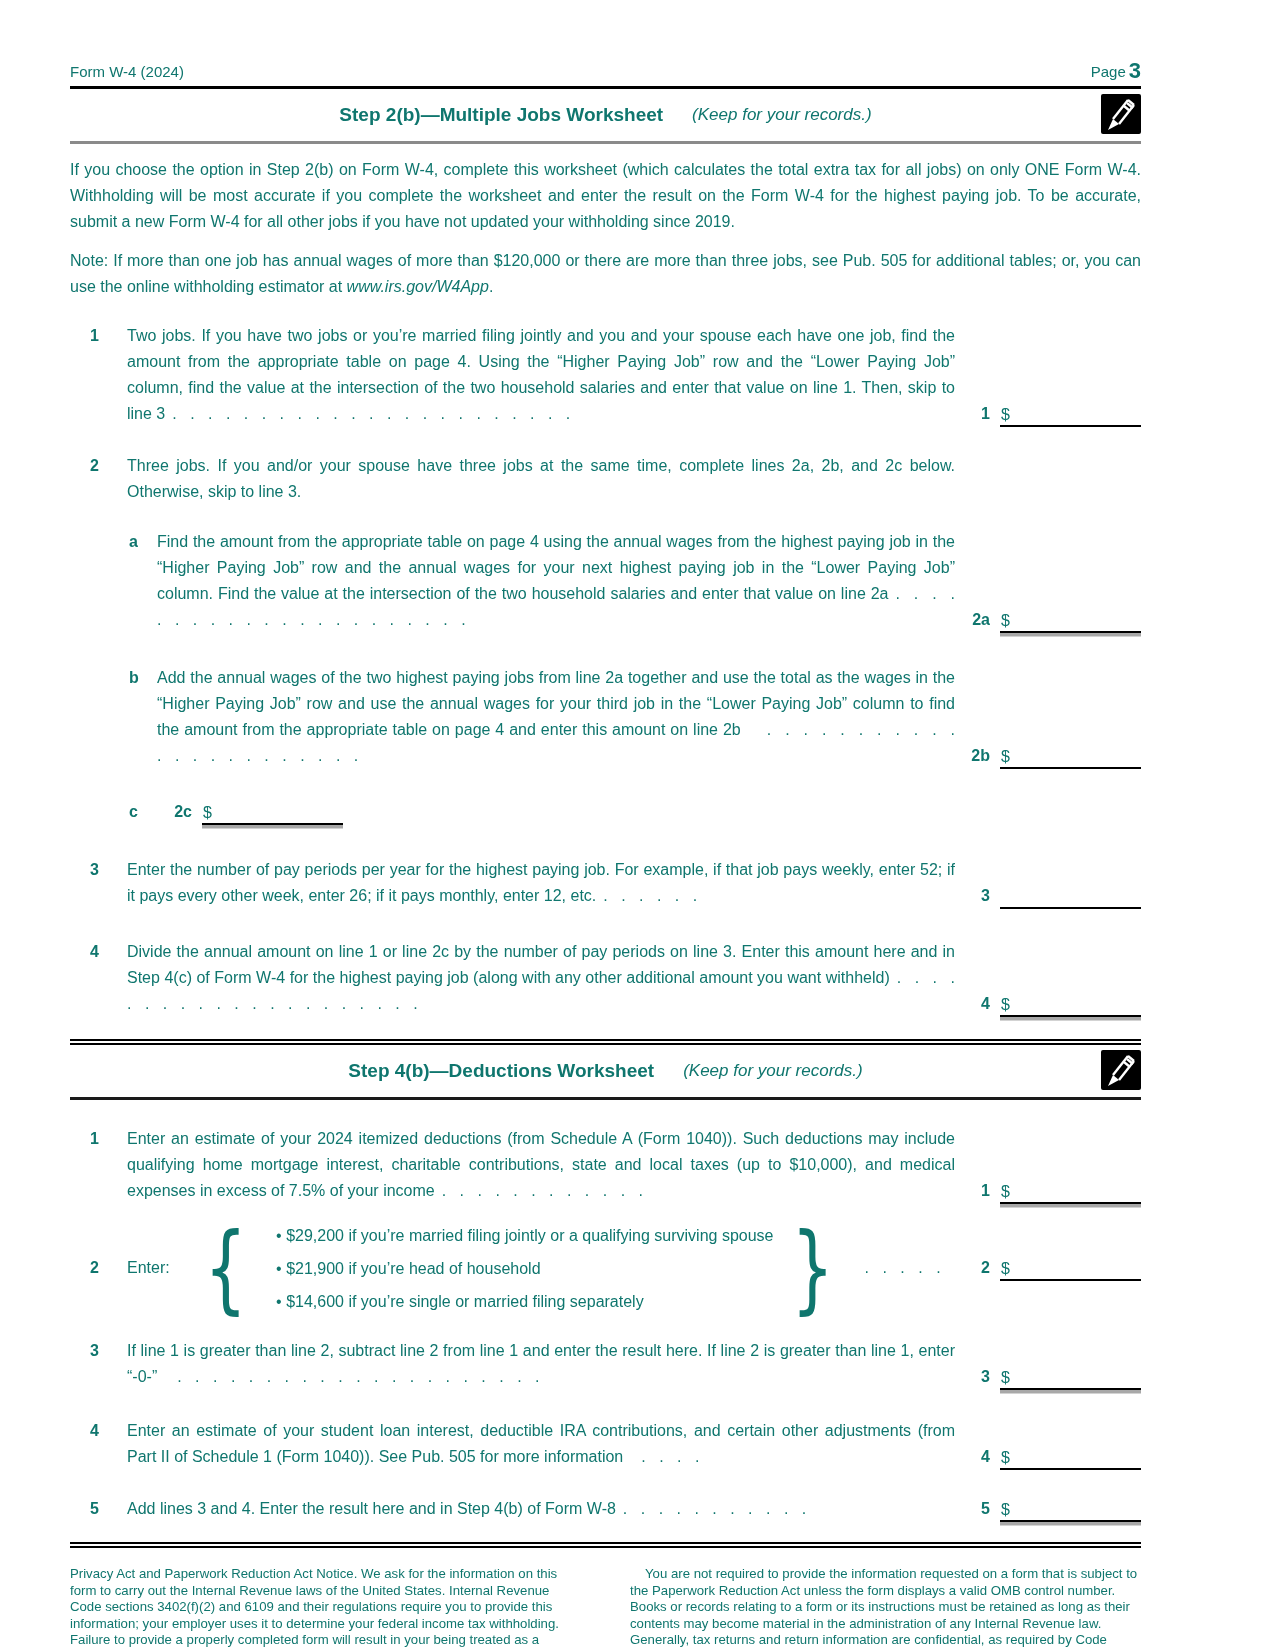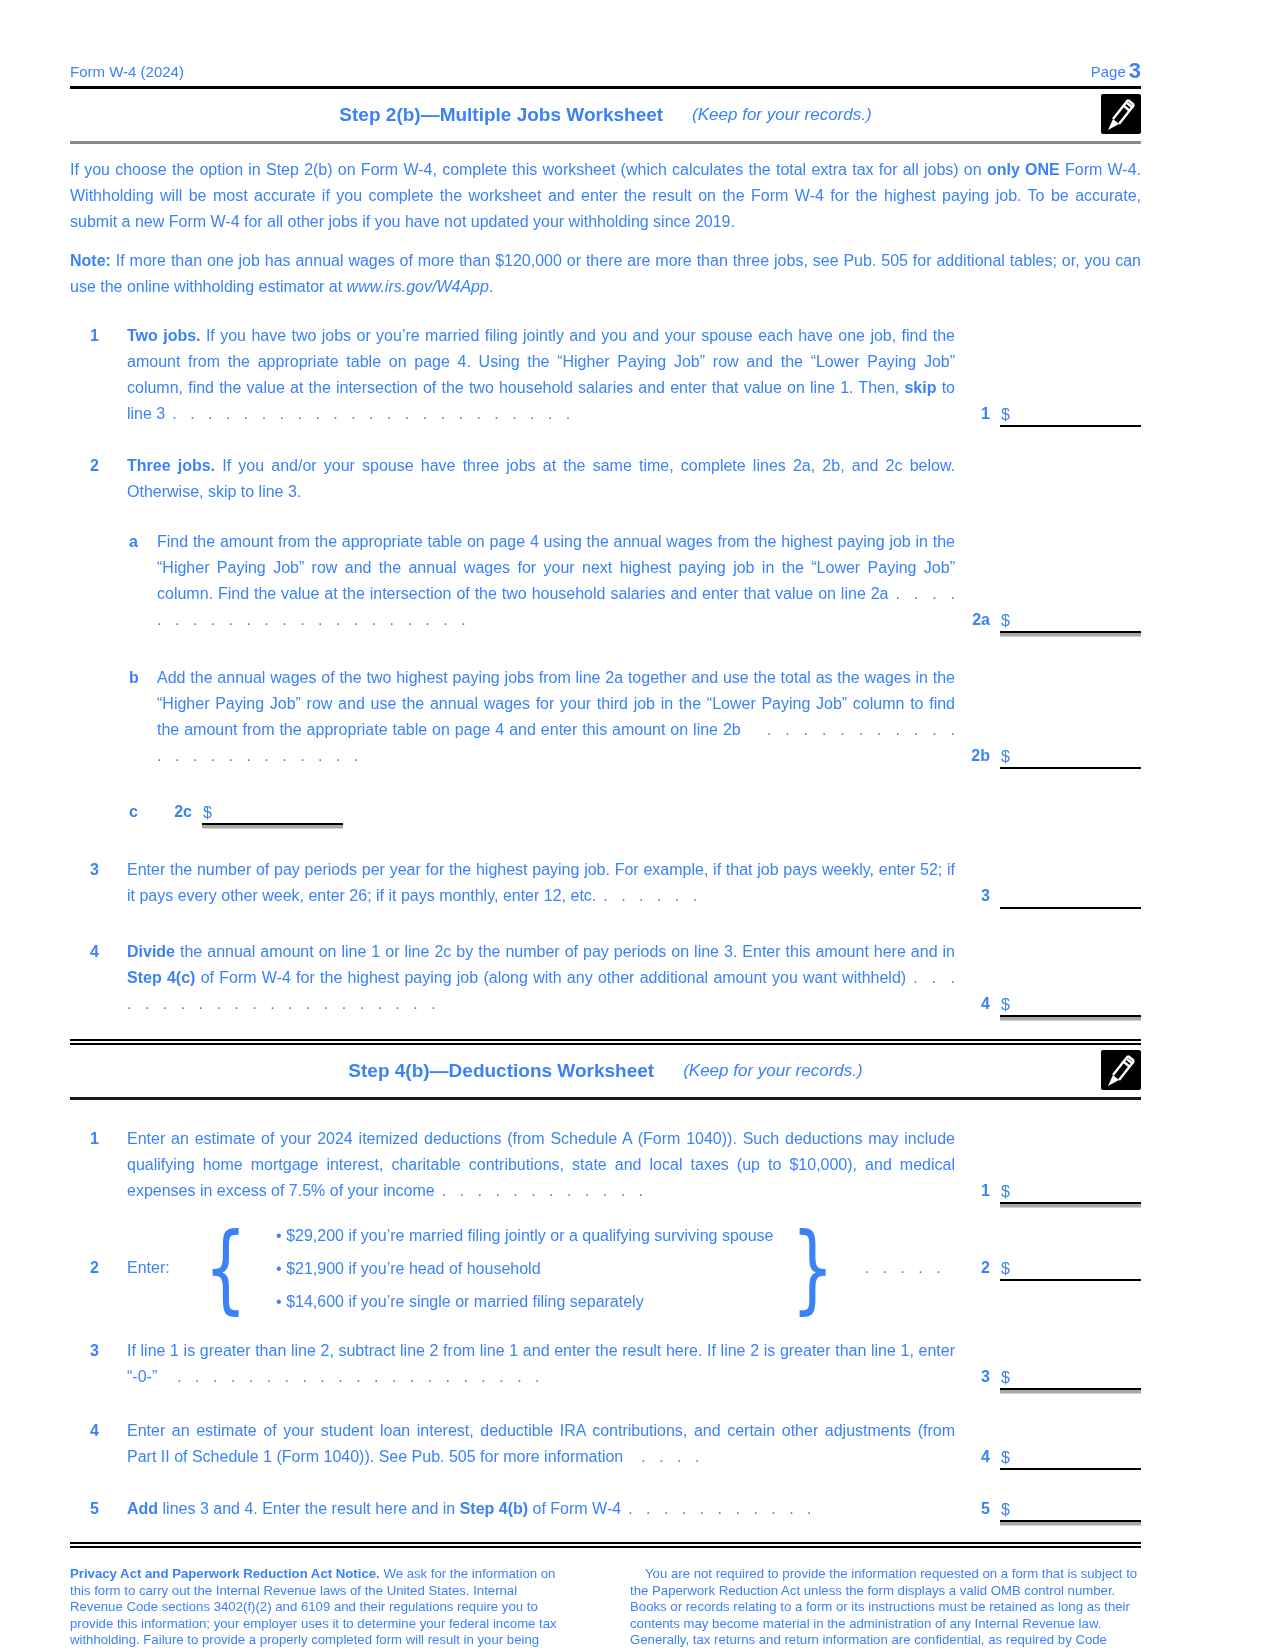--- a/index.html
+++ b/index.html
@@ -1,37 +1,37 @@
 <!DOCTYPE html>
 <html><head>
 <meta charset="utf-8">
 <style>
   html,body{margin:0;padding:0;background:#e8e8e8;}
   .page{width:1275px;height:1650px;background:#fff;position:relative;margin:0 auto;
-        font-family:"Liberation Sans",sans-serif;color:#3b82f6;overflow:hidden;}
+        font-family:"Liberation Sans",sans-serif;color:#0f766e;overflow:hidden;}
   .content{position:absolute;left:70px;top:0;width:1071px;}
 
   
   .pg-header{display:flex;justify-content:space-between;align-items:flex-end;padding-top:62px;font-size:15px;}
   .pg-right{display:flex;align-items:flex-end;margin-left:40px;}
   .pg-num{font-size:22px;font-weight:bold;margin-left:3px;line-height:18px;}
   .rule-black{border-top:3px solid #000;margin-top:6px;}
   .rule-gray{border-top:3px solid #8a8a8a;}
   .rule-dark{border-top:3px solid #1a1a1a;}
   .rule-double{height:2px;border-top:2px solid #000;border-bottom:2.5px solid #000;}
 
   
   .titlebar{position:relative;height:52px;display:flex;align-items:center;justify-content:center;gap:20px;}
   .tb-title{font-weight:bold;font-size:19px;}
   .tb-sub{font-style:italic;font-size:17px;margin-left:9px;}
   .pencil{position:absolute;right:0;top:5px;width:40px;height:40px;}
 
   
   .para{font-size:16px;line-height:26px;text-align:justify;margin:13px 0 0;}
-  .b{font-weight:bold;}
+  .b{font-weight:normal;}
   .i{font-style:italic;}
 
   
   .row{display:flex;align-items:flex-end;margin-top:26px;font-size:16px;line-height:26px;}
   .ln{flex:0 0 57px;box-sizing:border-box;padding-left:20px;font-weight:bold;align-self:flex-start;}
   .ln.sub{flex:0 0 87px;padding-left:59px;}
   .txt{flex:1;text-align:justify;}
   .dots{word-spacing:9px;margin-left:7px;white-space:normal;}
   .entry{flex:0 0 186px;box-sizing:border-box;display:flex;align-items:flex-end;justify-content:flex-end;padding-left:12px;}
   .entry.spacer{visibility:hidden;}
@@ -213,21 +213,21 @@
       <div class="ln">4</div>
       <div class="txt"><span><span>Enter an estimate of your student loan interest, deductible IRA contributions, and certain other adjustments (from Part II of Schedule 1 (Form 1040)). See Pub. 505 for more information</span></span><span class="dots" style="margin-left:18px">. . . .</span></div>
       <div class="entry">
         <span class="elabel">4</span>
         <span class="efield"><span class="dsign">$</span></span>
       </div>
     </div>
 
     <div class="row" style="margin-top:26px">
       <div class="ln">5</div>
-      <div class="txt"><span><span class="b">Add</span><span> lines 3 and 4. Enter the result here and in </span><span class="b">Step 4(b)</span><span> of Form W-4</span></span><span class="dots">. . . . . . . . . . .</span></div>
+      <div class="txt"><span><span class="b">Add</span><span> lines 3 and 4. Enter the result here and in </span><span class="b">Step 4(b)</span><span> of Form W-8</span></span><span class="dots">. . . . . . . . . . .</span></div>
       <div class="entry">
         <span class="elabel">5</span>
         <span class="efield gray2"><span class="dsign">$</span></span>
       </div>
     </div>
 
     <div class="rule-double" style="margin-top:20px"></div>
 
     <div class="footer">
       <div class="fcol left">

